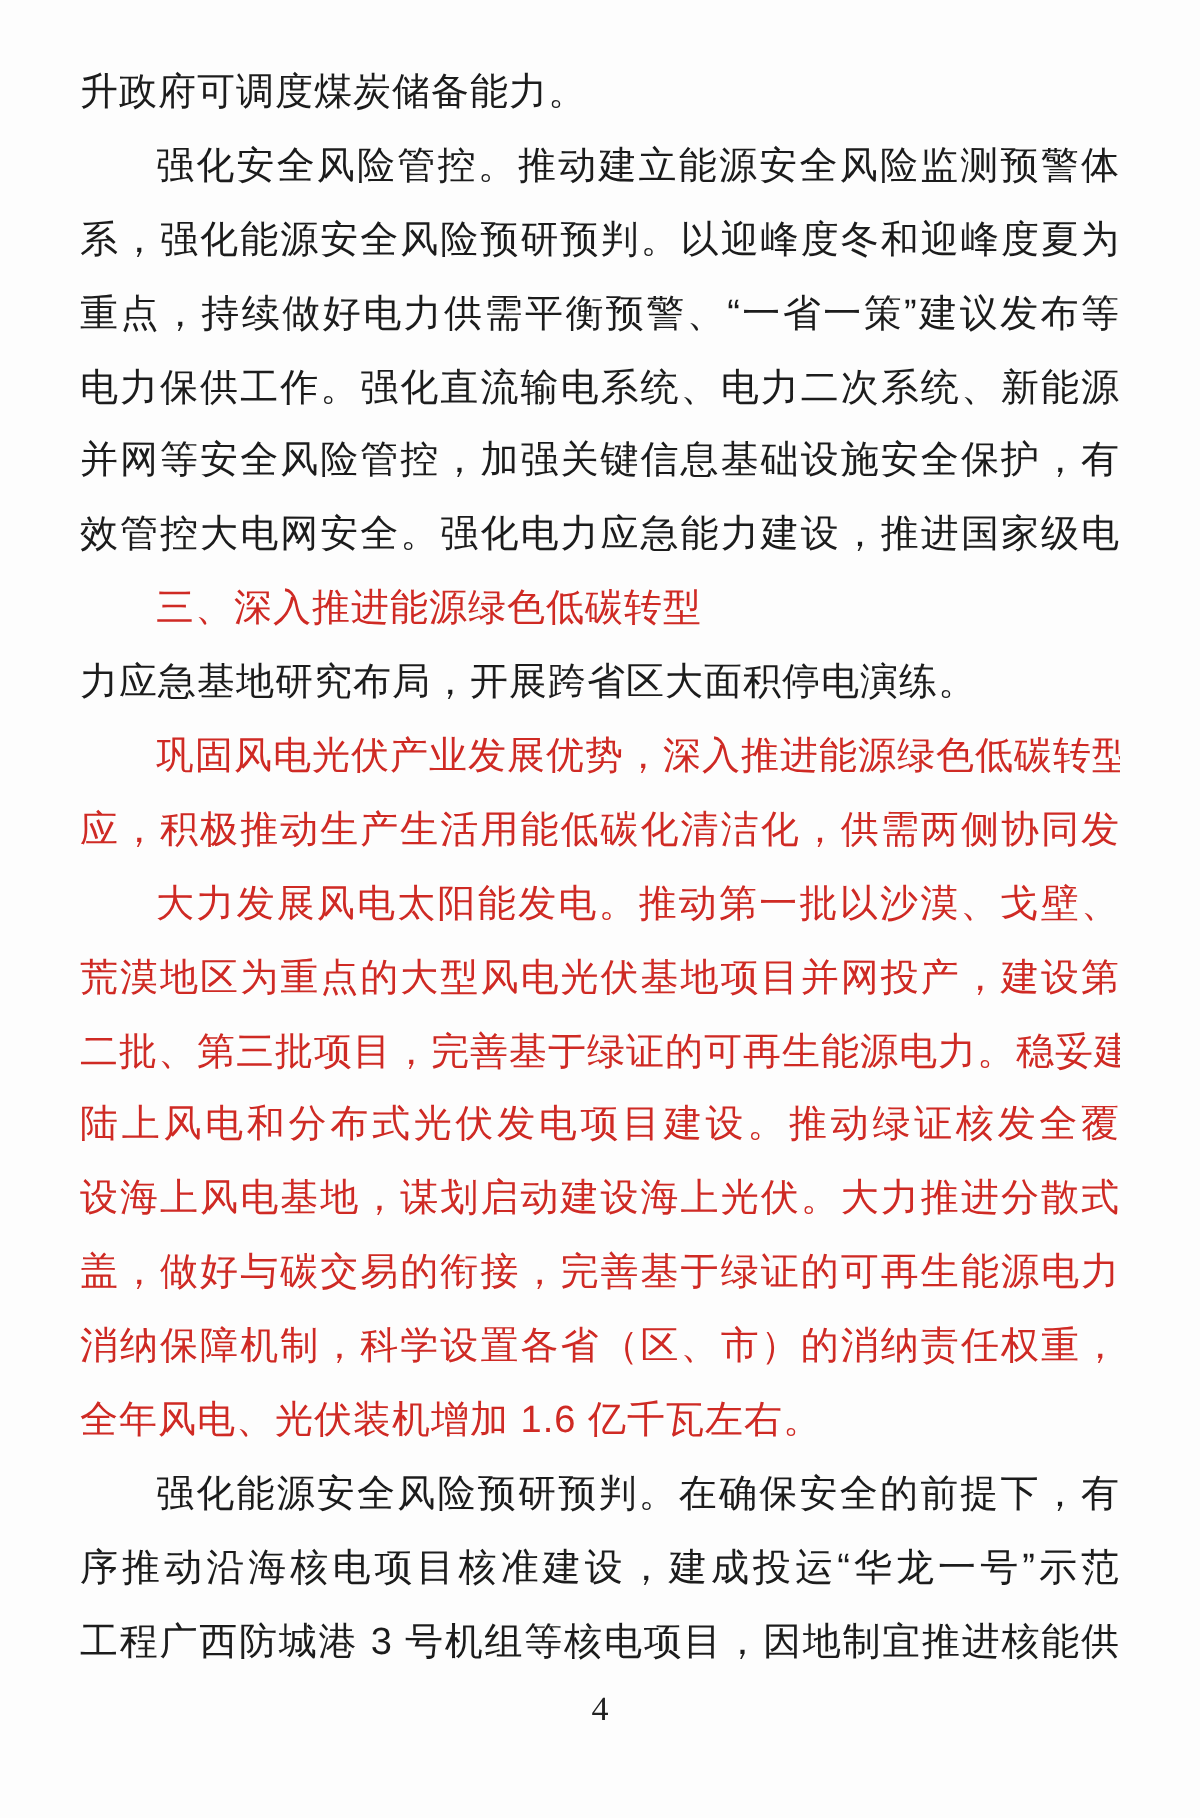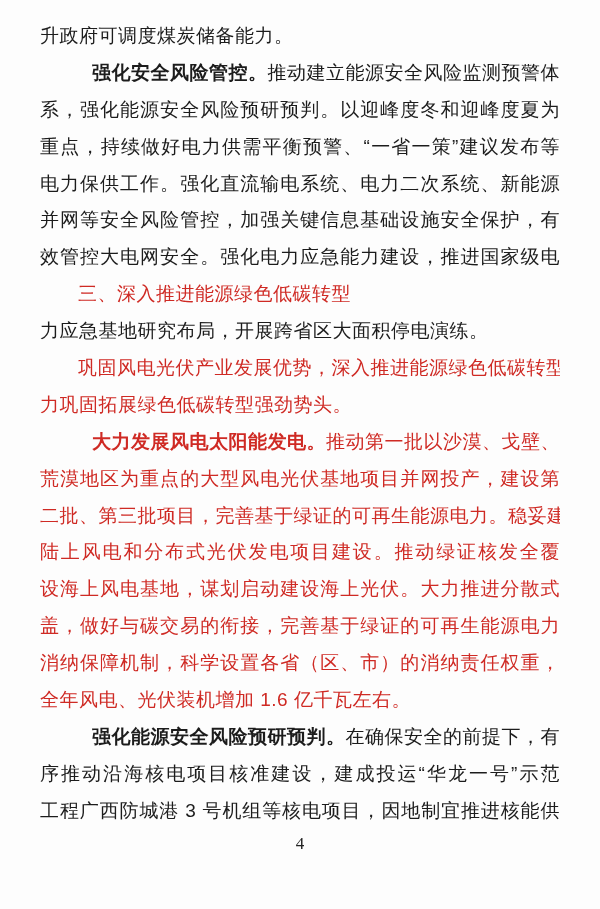--- a/index.html
+++ b/index.html
@@ -8,40 +8,40 @@
     height: 909px;
     background: var(--bg, #fdfdfd);
     font-family: "Liberation Sans", "DejaVu Sans", sans-serif;
     color: var(--ink, #1c1c1c);
     overflow: hidden;
   }
   .doc-page {
     box-sizing: border-box;
     width: 600px;
     height: 909px;
-    padding: 18px 40px 0 40px;
+    padding: 29px 40px 0 40px;
   }
   .line {
     width: 520px;
     height: 36.9px;
     line-height: 36.9px;
     font-size: 19px;
     letter-spacing: 0.5px;
     text-align: justify;
     text-align-last: justify;
     overflow: hidden;
     white-space: nowrap;
   }
   .line.left {
     text-align: left;
     text-align-last: left;
   }
   .indent { text-indent: 38px; }
   .red { color: var(--red, #cf2a24); }
-  .b { font-weight: bold; margin-left: 14px; }
+  .b { font-weight: normal; }
   .page-number-row {
     margin-top: 4px;
     text-align: center;
     text-align-last: center;
     font-family: "Liberation Serif", "DejaVu Serif", serif;
     font-size: 17px;
     color: #222;
   }
 </style>
 </head>
@@ -55,21 +55,21 @@
   <div class="line">系，强化能源安全风险预研预判。以迎峰度冬和迎峰度夏为</div>
   <div class="line">重点，持续做好电力供需平衡预警、“一省一策”建议发布等</div>
   <div class="line">电力保供工作。强化直流输电系统、电力二次系统、新能源</div>
   <div class="line">并网等安全风险管控，加强关键信息基础设施安全保护，有</div>
   <div class="line">效管控大电网安全。强化电力应急能力建设，推进国家级电</div>
   <div class="line left indent red">三、深入推进能源绿色低碳转型</div>
 
   <div class="line left">力应急基地研究布局，开展跨省区大面积停电演练。</div>
 
   <div class="line indent red">巩固风电光伏产业发展优势，深入推进能源绿色低碳转型</div>
-  <div class="line left red">力巩固拓展绿色低碳转型强劲势头。</div>
+  <div class="line red">应，积极推动生产生活用能低碳化清洁化，供需两侧协同发</div>
 
   <div class="line indent red"><span class="b">大力发展风电太阳能发电。</span><span>推动第一批以沙漠、戈壁、</span></div>
   <div class="line red">荒漠地区为重点的大型风电光伏基地项目并网投产，建设第</div>
   <div class="line red">二批、第三批项目，完善基于绿证的可再生能源电力。稳妥建</div>
   <div class="line red">陆上风电和分布式光伏发电项目建设。推动绿证核发全覆</div>
   <div class="line red">设海上风电基地，谋划启动建设海上光伏。大力推进分散式</div>
   <div class="line red">盖，做好与碳交易的衔接，完善基于绿证的可再生能源电力</div>
   <div class="line red">消纳保障机制，科学设置各省（区、市）的消纳责任权重，</div>
   <div class="line left red">全年风电、光伏装机增加 1.6 亿千瓦左右。</div>
 

